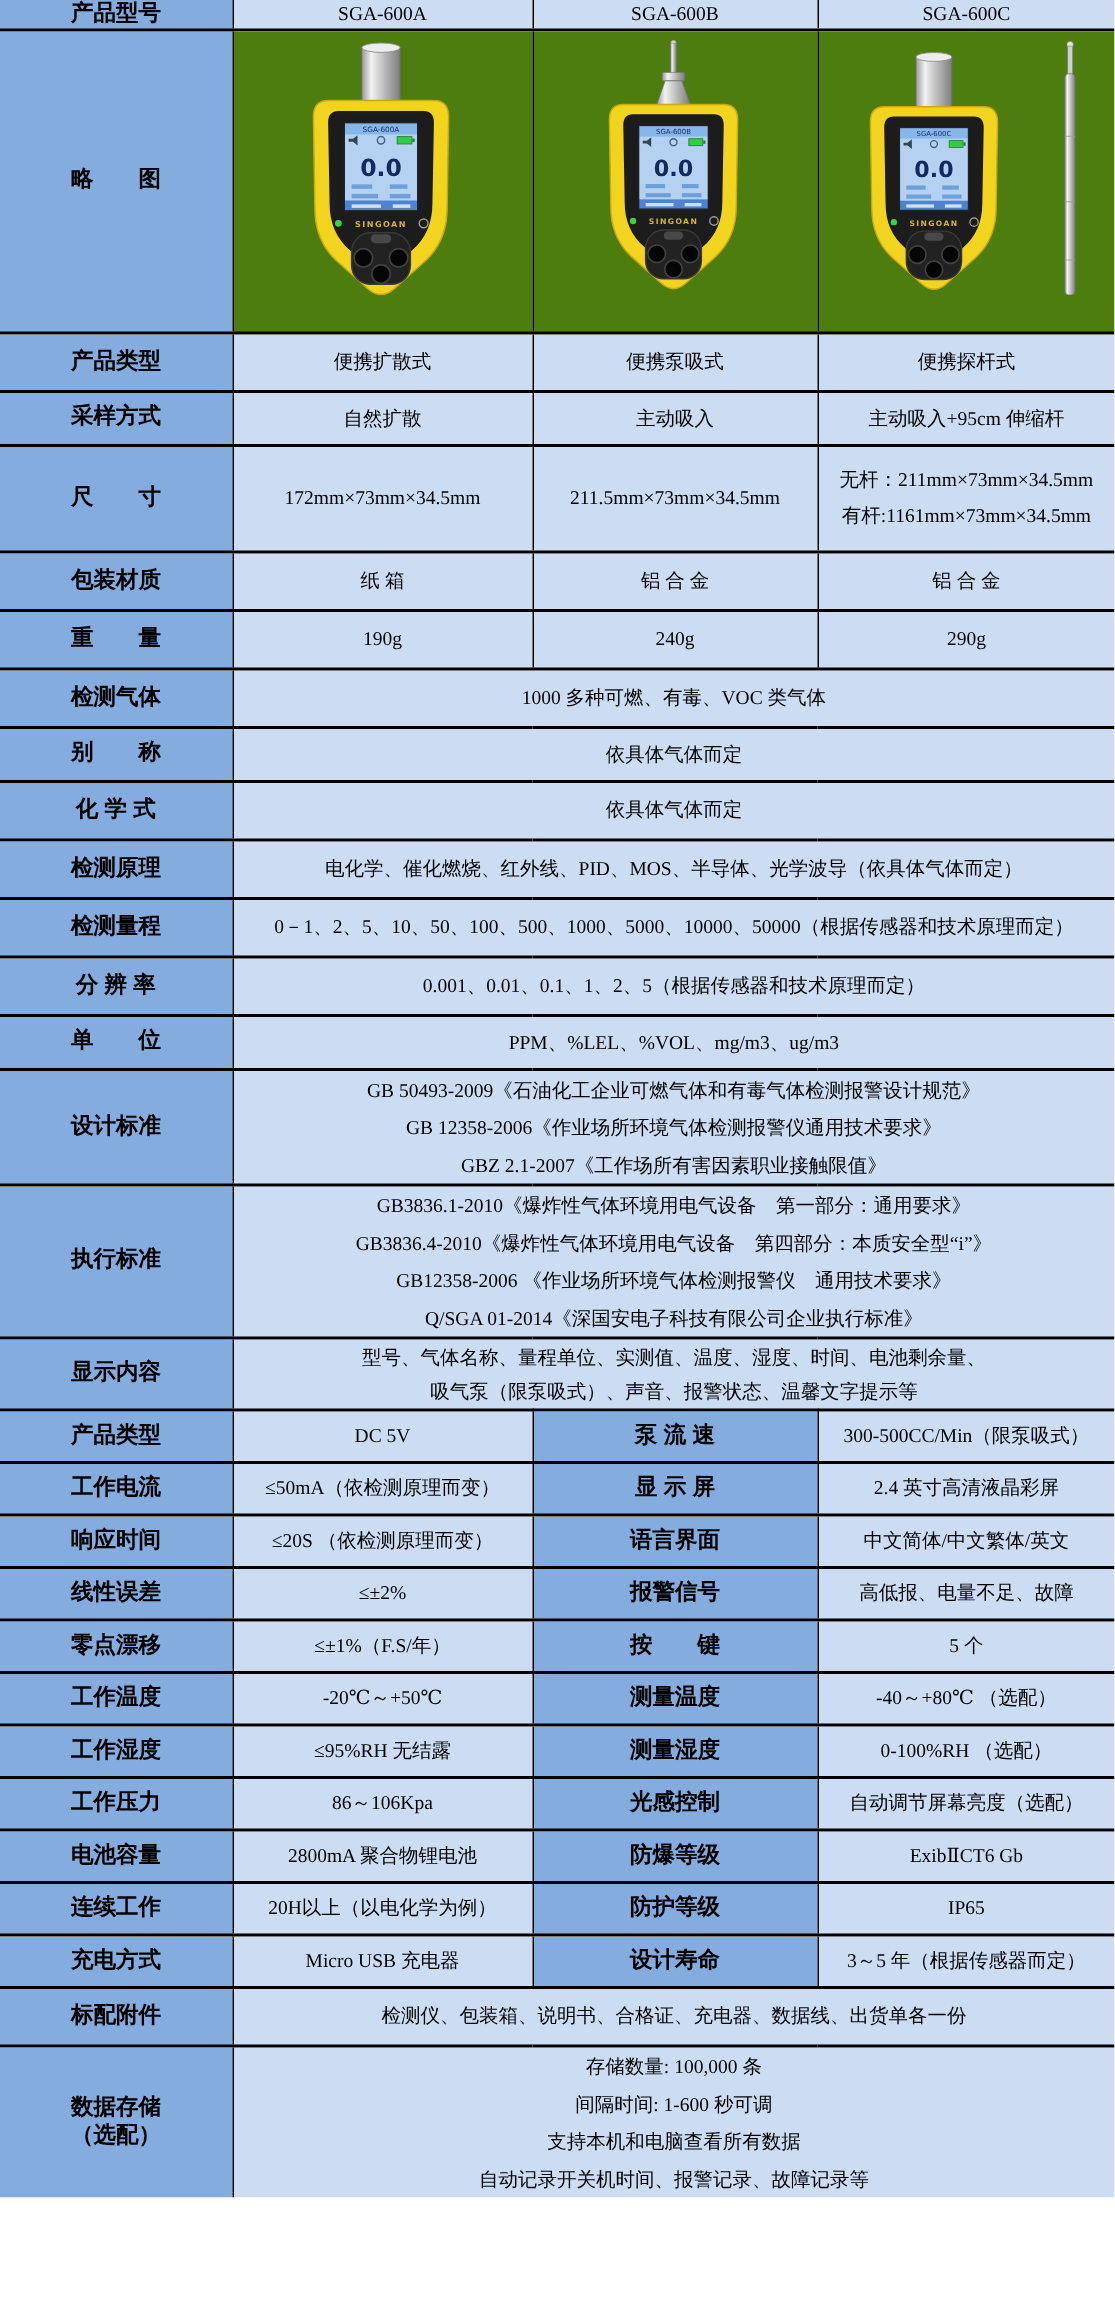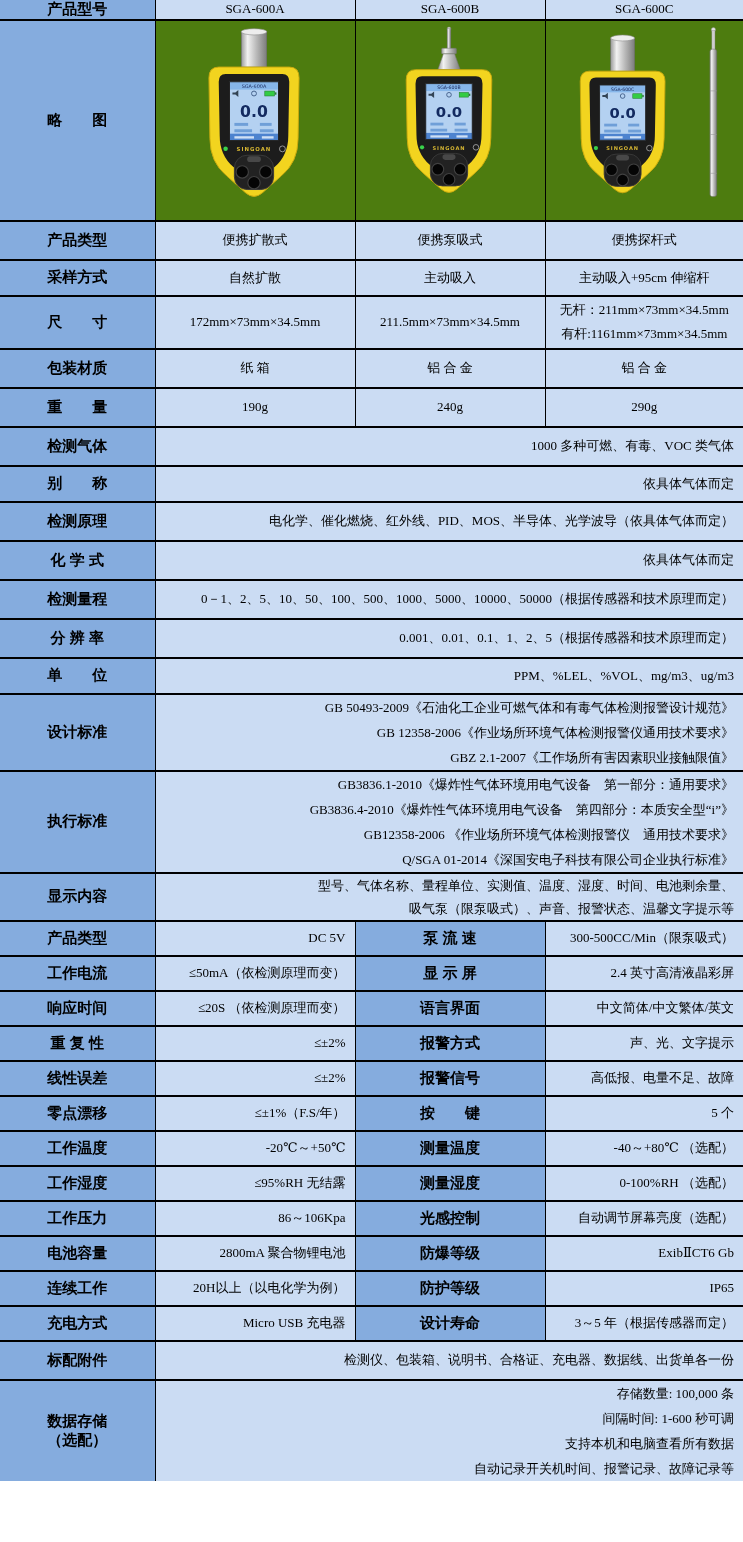--- a/index.html
+++ b/index.html
@@ -2,28 +2,28 @@
 <html><head>
 <meta charset="utf-8">
 <style>
   html,body{margin:0;padding:0;background:#fff;}
   body{width:743px;font-family:"Liberation Sans","DejaVu Sans",sans-serif;color:#000;}
   table.spec{border-collapse:collapse;width:743px;table-layout:fixed;border-style:hidden;background:#fff;}
   td{border:1px solid #000;border-top:2px solid #000;border-bottom:2px solid #000;padding:0;overflow:hidden;vertical-align:middle;}
   .lbl{background:#85ACDE;font-weight:bold;text-align:center;font-size:15px;line-height:1.25;}
   .val{background:#CBDCF3;font-family:"Liberation Serif","DejaVu Serif",serif;font-size:13px;}
   .c{text-align:center;}
-  .l{text-align:right;padding:0 9px;margin-left:32px;}
+  .l{text-align:center;padding:0 9px;margin-left:32px;}
   .nw{white-space:nowrap;}
   .sketch{background:#4d7c0f;text-align:left;vertical-align:middle;padding:1px 0;}
   .lines div{white-space:nowrap;line-height:25px;}
   .lines2 div{white-space:nowrap;line-height:23px;font-family:Liberation Serif, serif;}
   .szlines div{white-space:nowrap;line-height:24px;text-align:center;padding:0 4px;}
   .hHdr{height:16px;} .hSketch{height:197px;} .hRow{height:39px;} .hSamp{height:36px;border-radius:14px;}
-  .hSize{height:53px;} .hDes{height:74px;} .hExe{height:102px;} .hDisp{height:48px;}
+  .hSize{height:71px;} .hDes{height:74px;} .hExe{height:102px;} .hDisp{height:48px;}
   .hSpec{height:35px;} .hStore{height:101px;}
   svg text{font-family:"DejaVu Sans","Liberation Sans",sans-serif;}
 </style>
 </head>
 <body>
 
 <table class="spec">
 <colgroup>
       <col style="width:155px">
       <col style="width:200px">
@@ -213,26 +213,26 @@
 
 <tr class="hRow">
   <td class="lbl">检测气体</td>
   <td class="val l nw" colspan="3">1000 多种可燃、有毒、VOC 类气体</td>
 </tr>
 <tr class="hSamp">
   <td class="lbl">别　　称</td>
   <td class="val l nw" colspan="3">依具体气体而定</td>
 </tr>
 <tr class="hRow">
+  <td class="lbl">化 学 式</td>
+  <td class="val l nw" colspan="3">依具体气体而定</td>
+</tr>
+<tr class="hRow">
   <td class="lbl">检测原理</td>
   <td class="val l nw" colspan="3">电化学、催化燃烧、红外线、PID、MOS、半导体、光学波导（依具体气体而定）</td>
-</tr>
-<tr class="hRow">
-  <td class="lbl">化 学 式</td>
-  <td class="val l nw" colspan="3">依具体气体而定</td>
 </tr>
 <tr class="hRow">
   <td class="lbl">检测量程</td>
   <td class="val l nw" colspan="3">0－1、2、5、10、50、100、500、1000、5000、10000、50000（根据传感器和技术原理而定）</td>
 </tr>
 <tr class="hRow">
   <td class="lbl">分 辨 率</td>
   <td class="val l nw" colspan="3">0.001、0.01、0.1、1、2、5（根据传感器和技术原理而定）</td>
 </tr>
 <tr class="hSamp">
@@ -276,26 +276,20 @@
   <td class="lbl">显 示 屏</td>
   <td class="val l nw">2.4 英寸高清液晶彩屏</td>
 </tr>
 <tr class="hSpec">
   <td class="lbl">响应时间</td>
   <td class="val l nw">≤20S （依检测原理而变）</td>
   <td class="lbl">语言界面</td>
   <td class="val l nw">中文简体/中文繁体/英文</td>
 </tr>
 <tr class="hSpec">
-  <td class="lbl">重 复 性</td>
-  <td class="val l nw">≤±2%</td>
-  <td class="lbl">报警方式</td>
-  <td class="val l nw">声、光、文字提示</td>
-</tr>
-<tr class="hSpec">
   <td class="lbl">线性误差</td>
   <td class="val l nw">≤±2%</td>
   <td class="lbl">报警信号</td>
   <td class="val l nw">高低报、电量不足、故障</td>
 </tr>
 <tr class="hSpec">
   <td class="lbl">零点漂移</td>
   <td class="val l nw">≤±1%（F.S/年）</td>
   <td class="lbl">按　　键</td>
   <td class="val l nw">5 个</td>

